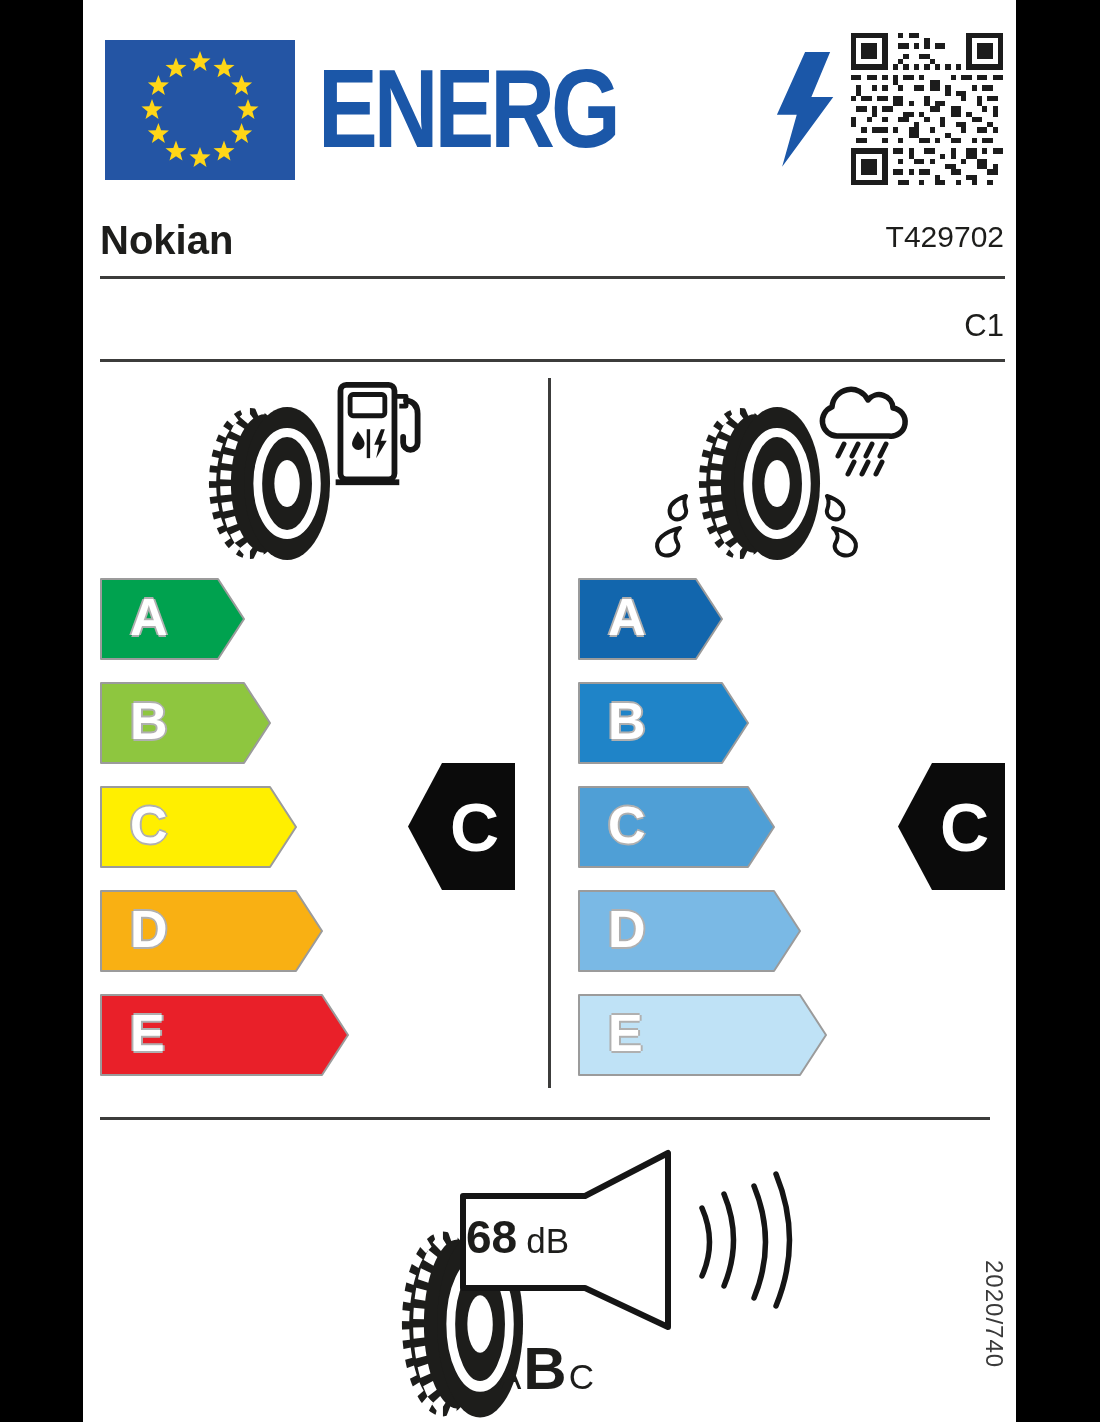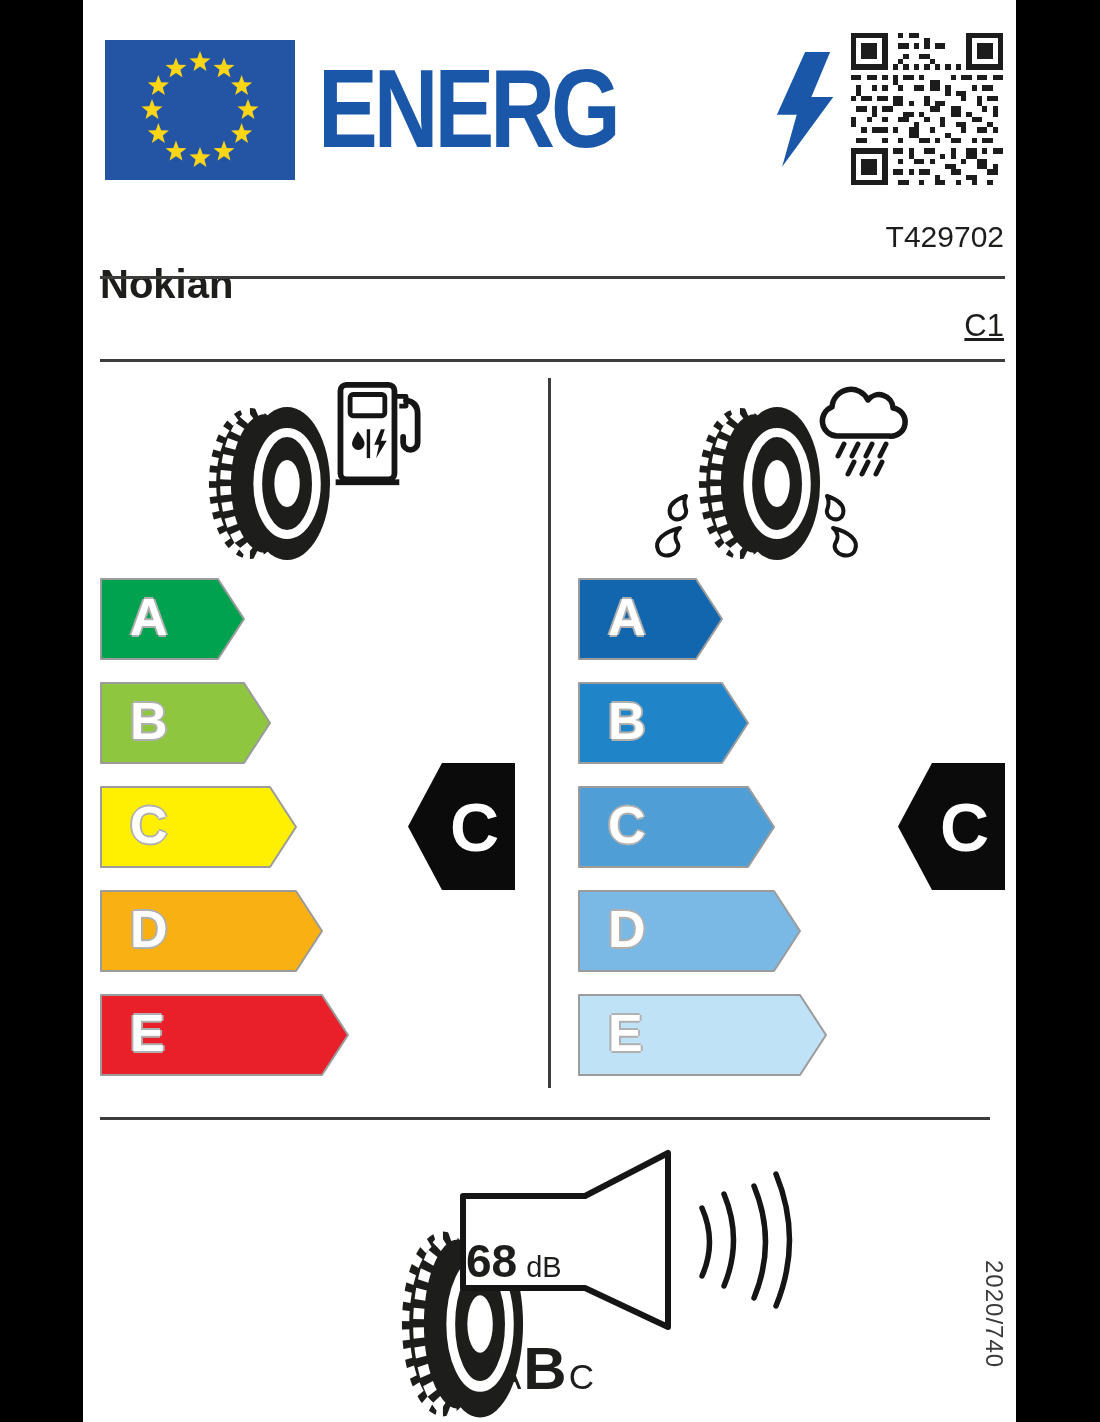--- a/index.html
+++ b/index.html
@@ -12,28 +12,28 @@
 
   
   .eu-flag{position:absolute;left:22px;top:40px;width:190px;height:140px;}
   .energ{position:absolute;left:235px;top:46px;height:126px;display:flex;align-items:center;}
   .energ-text{font-size:112px;font-weight:800;letter-spacing:-5px;color:#1b57a8;
               transform:scaleX(0.80);transform-origin:left center;line-height:1;}
   .bolt{position:absolute;left:688px;top:50px;}
   .qr{position:absolute;left:768px;top:33px;width:152px;height:152px;}
 
   
-  .brand{position:absolute;left:17px;top:218px;font-size:40px;font-weight:700;margin-top:44px;}
+  .brand{position:absolute;left:17px;top:218px;font-size:40px;font-weight:700;}
   .article{position:absolute;right:12px;top:220px;font-size:30px;font-weight:400;}
   .rule{position:absolute;left:17px;width:905px;height:3px;background:#3c3c3b;}
   .rule1{top:276px;}
   .rule2{top:359px;}
   .rule3{top:1117px;width:890px;}
   .size{position:absolute;left:17px;top:295px;font-size:42px;font-weight:400;}
-  .tclass{position:absolute;right:12px;top:308px;font-size:31px;text-decoration:underline;}
+  .tclass{position:absolute;right:12px;top:308px;font-size:31px;}
 
   
   .vdivider{position:absolute;left:465px;top:378px;width:3px;height:710px;background:#3c3c3b;}
 
   .icon-abs{position:absolute;}
 
   
   .scale{position:absolute;top:578px;display:flex;flex-direction:column;gap:22px;}
   .scale.left{left:17px;}
   .scale.right{left:495px;}
@@ -47,22 +47,22 @@
       display:flex;align-items:center;justify-content:center;}
   .rating-tag.left{left:325px;}
   .rating-tag.right{left:815px;}
   .rating-tag span{color:#fff;font-size:68px;font-weight:700;margin-left:26px;line-height:1;}
 
   
   .noise{position:absolute;left:297px;top:1130px;width:430px;height:292px;}
   .noise svg{position:absolute;left:0;top:0;}
   .noise-db{position:absolute;left:86px;top:80px;width:170px;display:flex;align-items:baseline;
             gap:9px;white-space:nowrap;}
-  .noise-db .val{font-size:46px;font-weight:700;margin-top:24px;}
-  .noise-db .unit{font-size:29px;font-weight:400;text-align:center;}
+  .noise-db .val{font-size:46px;font-weight:700;}
+  .noise-db .unit{font-size:35px;font-weight:400;text-align:center;}
   .noise-classes{position:absolute;left:118px;top:204px;display:flex;align-items:baseline;gap:2px;}
   .noise-classes .c-small{font-size:35px;font-weight:400;}
   .noise-classes .c-big{font-size:60px;font-weight:700;}
 
   .regnum{position:absolute;left:925px;top:1260px;font-size:24px;color:#3a3a3a;
           transform:rotate(90deg);transform-origin:left top;white-space:nowrap;letter-spacing:1px;}
 </style>
 </head>
 <body>
 

